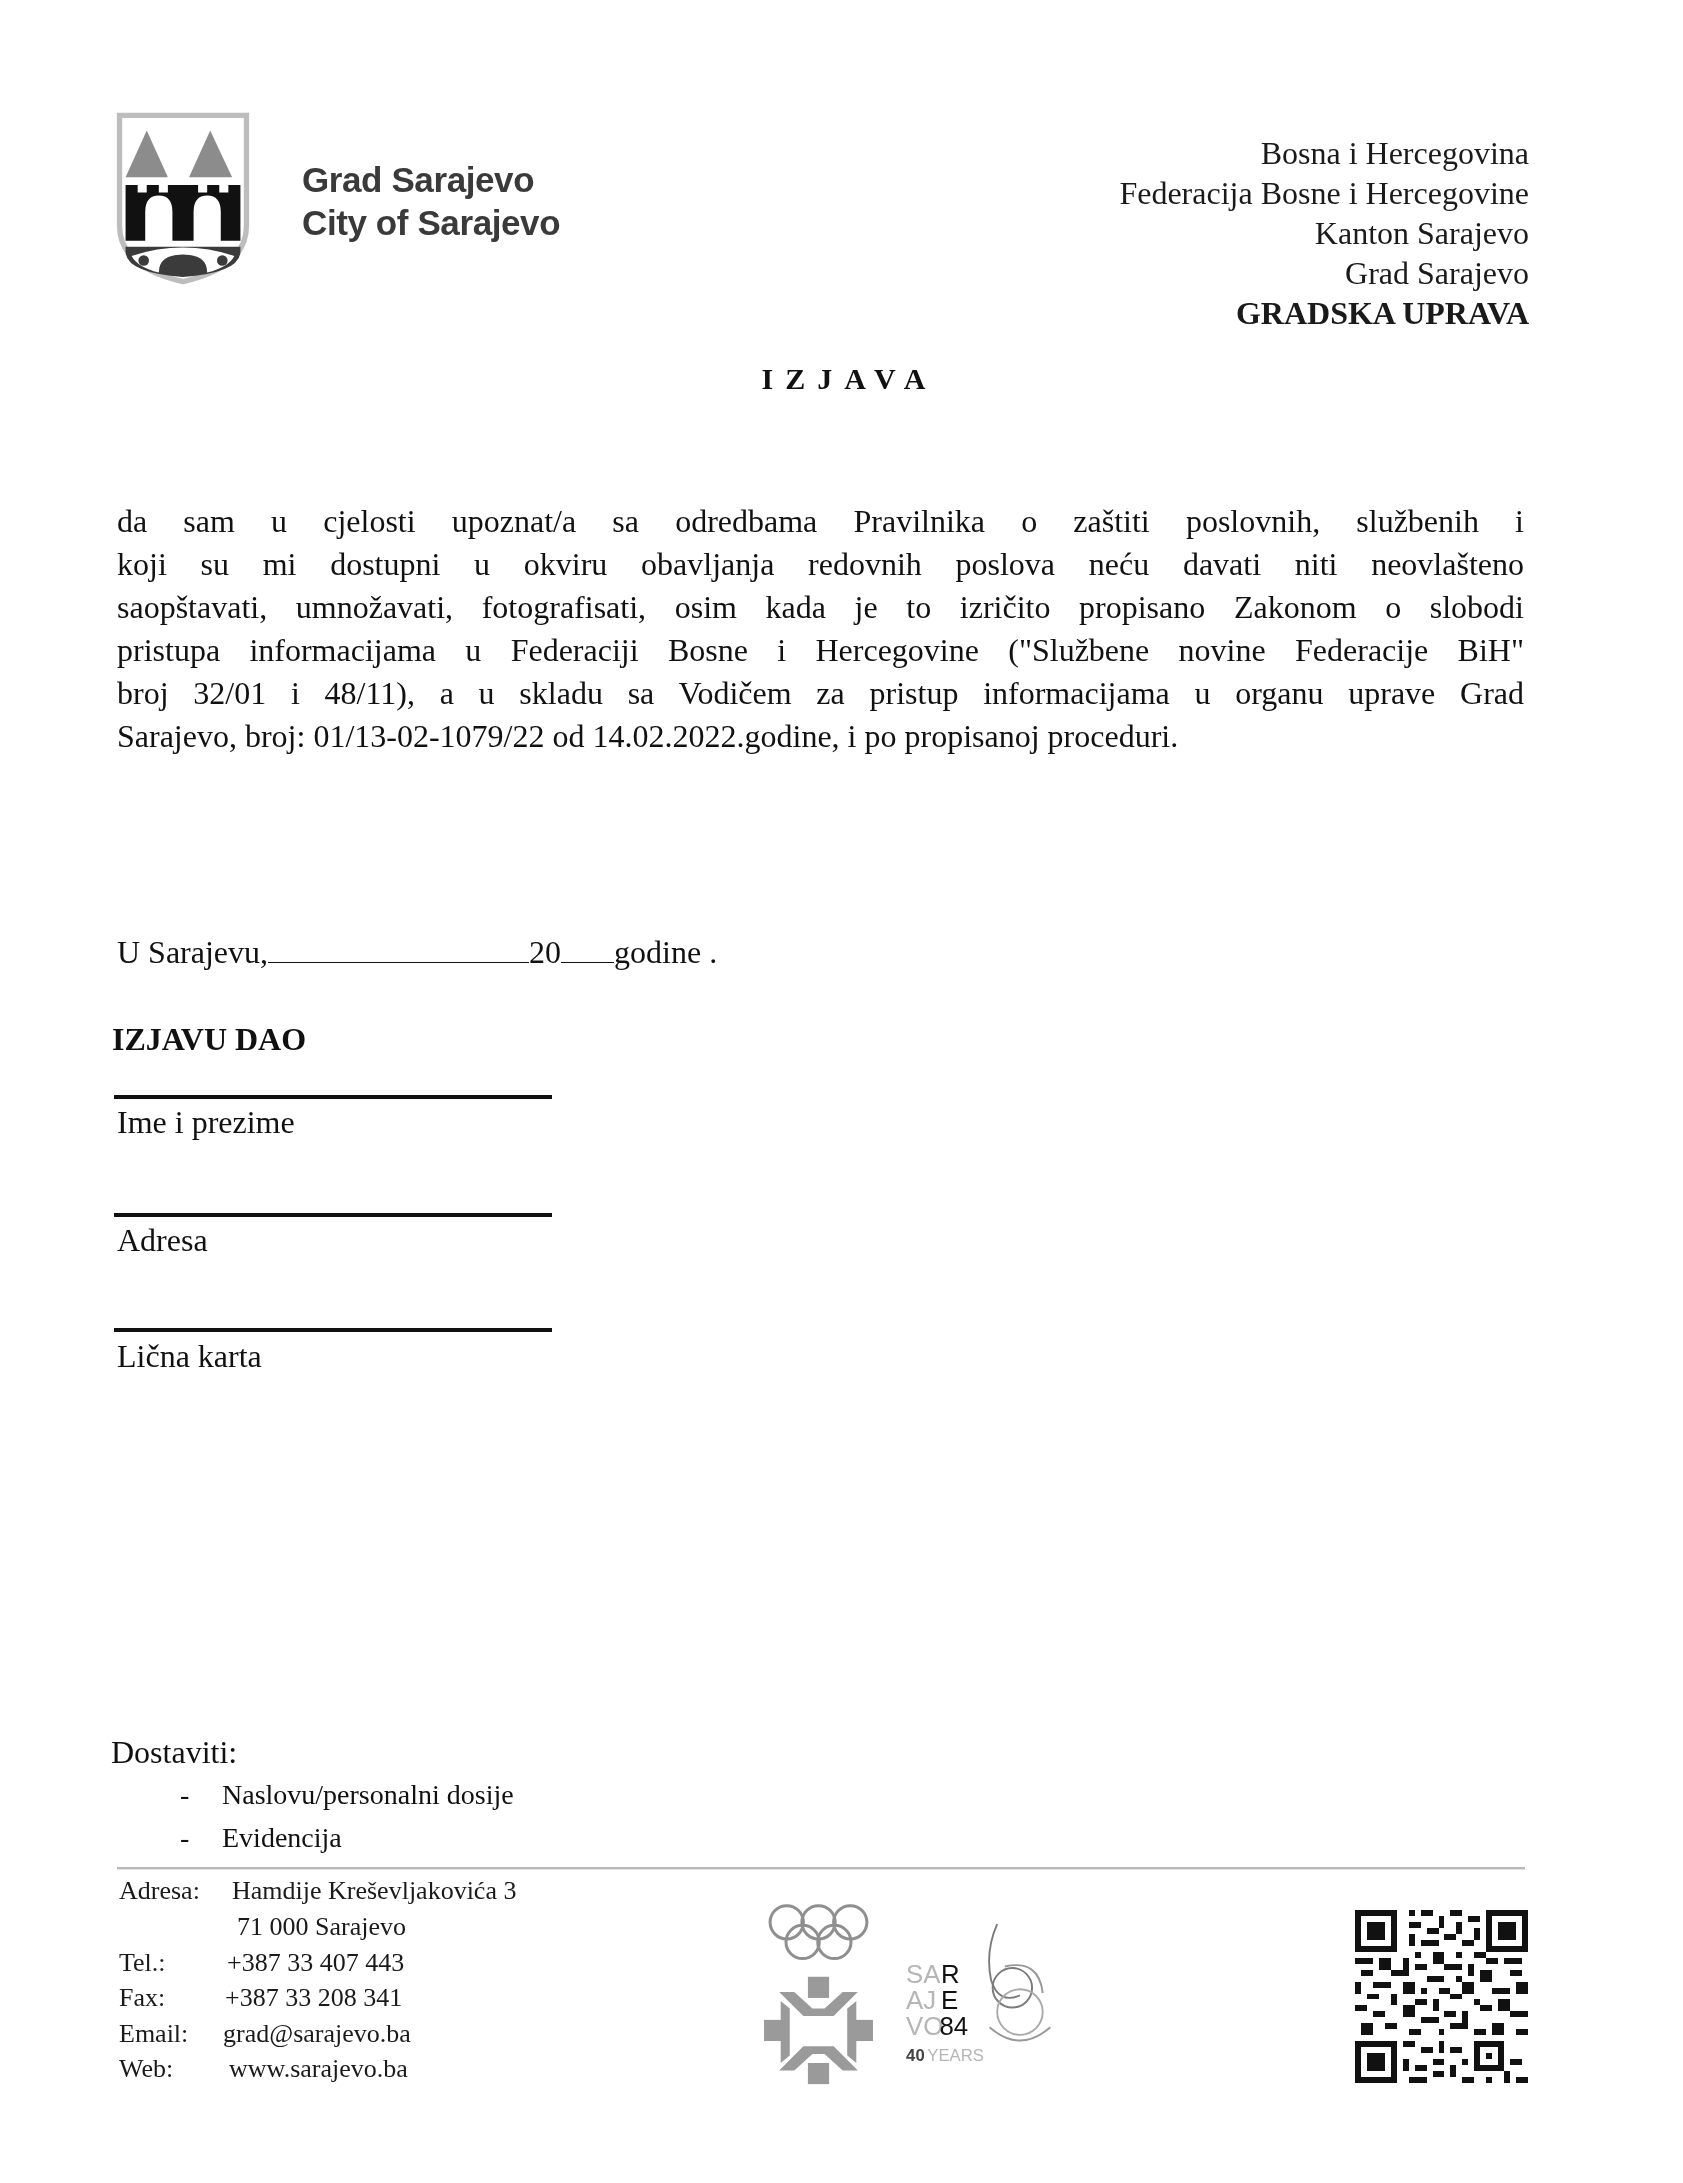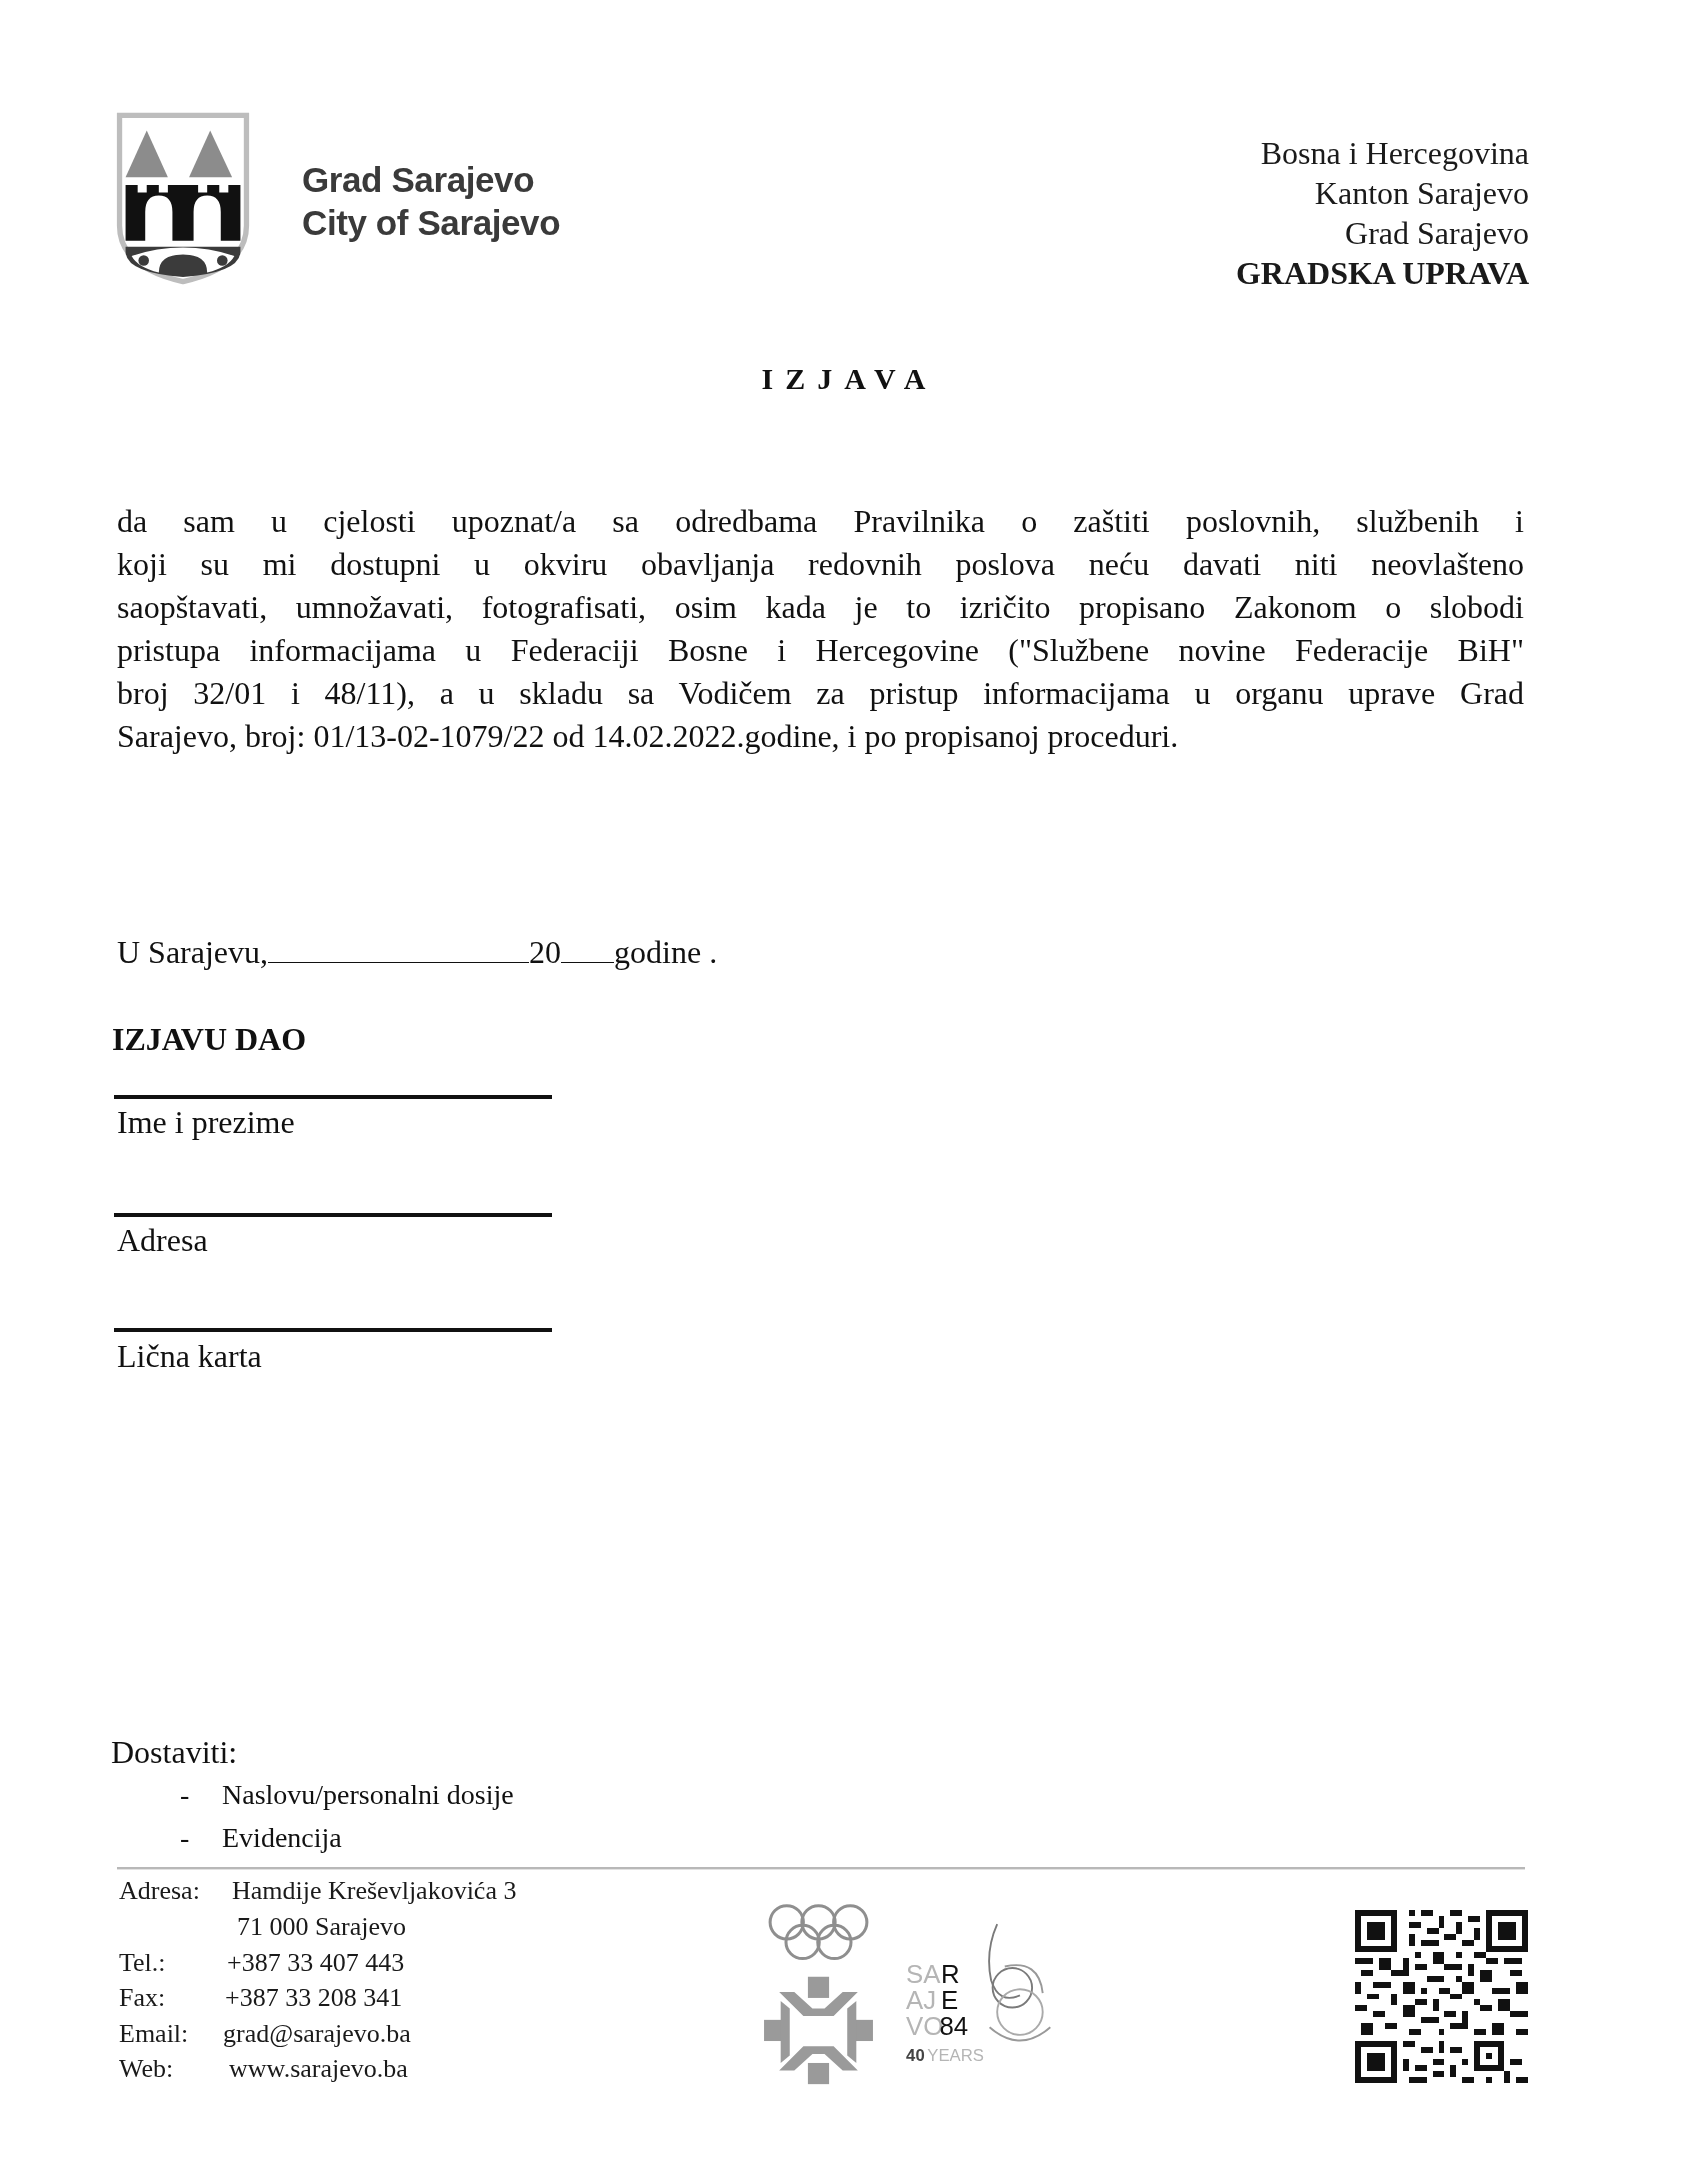--- a/index.html
+++ b/index.html
@@ -51,20 +51,21 @@
   <path d="M14 178 H166 V184 Q166 212 90 218 Q14 212 14 184 Z" fill="#3b3b3b"></path>
   <path d="M22 190 Q90 168 158 190 Q150 205 122 212 Q122 188 90 188 Q58 188 58 212 Q30 205 22 190 Z" fill="#fff"></path>
   <circle cx="38" cy="196" r="7" fill="#3b3b3b"></circle>
   <circle cx="142" cy="196" r="7" fill="#3b3b3b"></circle>
 </svg>
 <div class="abs brand l1">Grad Sarajevo</div>
 <div class="abs brand l2">City of Sarajevo</div>
 
 <div class="abs hdr-right">
   <div>Bosna i Hercegovina</div>
+  <div>Federacija Bosne i Hercegovine</div>
   <div>Kanton Sarajevo</div>
   <div>Grad Sarajevo</div>
   <div class="bold">GRADSKA UPRAVA</div>
 </div>
 
 <div id="title" class="abs">IZJAVA</div>
 
 <div id="para" class="abs">
   <span class="ln">da sam u cjelosti upoznat/a sa odredbama Pravilnika o zaštiti poslovnih, službenih i</span>
   <span class="ln">koji su mi dostupni u okviru obavljanja redovnih poslova neću davati niti neovlašteno</span>

